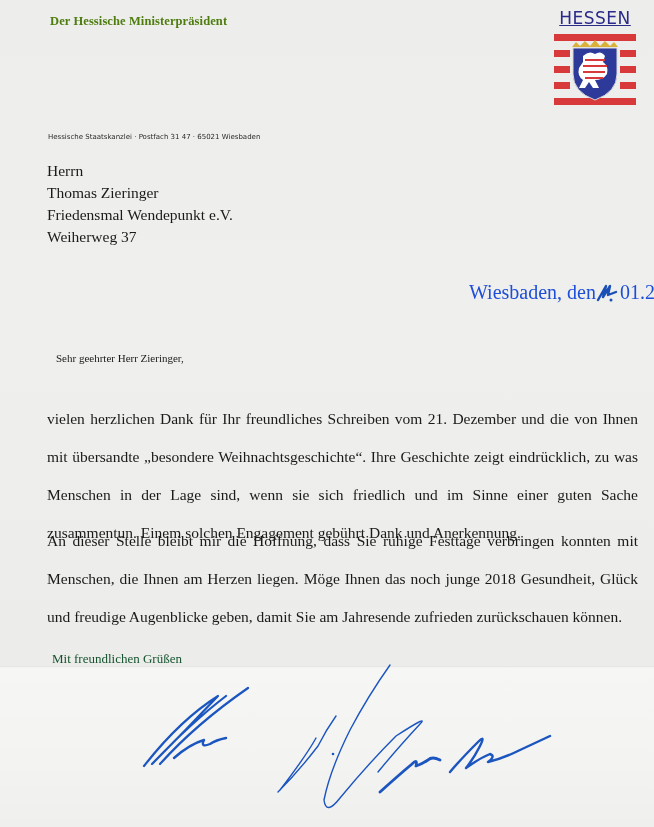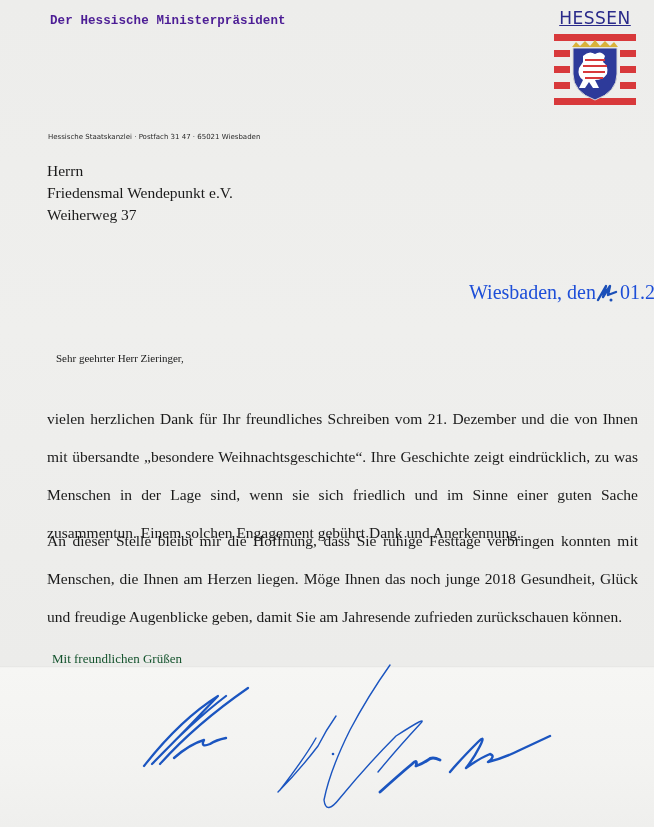--- a/index.html
+++ b/index.html
@@ -17,23 +17,23 @@
     .paper-bottom {
       position: absolute; left: 0; top: 667px; width: 654px; height: 160px;
       background: linear-gradient(180deg, #f6f6f4 0%, #f3f3f1 60%, #efefed 100%);
     }
     .fold-line {
       position: absolute; left: 0; top: 666px; width: 654px; height: 2px;
       background: linear-gradient(180deg, #e2e2e0, #f8f8f6);
     }
     .letterhead-title {
       position: absolute; left: 50px; top: 14px;
-      font-family: Liberation Mono, monospace;
+      font-family: Liberation Serif, serif;
       font-size: 12.5px; font-weight: bold; letter-spacing: 0.1px;
-      color: #4c1d95;
+      color: #4d7c0f;
     }
     .hessen-logo { position: absolute; left: 552px; top: 8px; width: 86px; height: 102px; }
     .hessen-word {
       position: absolute; left: 0; top: 0; width: 86px; text-align: center;
       font-family: "DejaVu Sans", sans-serif; font-size: 17px; letter-spacing: 0.5px;
       color: #2a2a8a;
       text-decoration: underline;
     }
     .sender-line {
       position: absolute; left: 48px; top: 133px;
@@ -78,20 +78,21 @@
     <path d="M21 14 L65 14 L65 40 Q65 58 43 66 Q21 58 21 40 Z" fill="#2d3a9a" stroke="#d9d9d9" stroke-width="1"></path>
     <path d="M31 22 q6 -6 12 -2 q6 -4 10 2 l-2 6 q6 4 4 12 q-4 6 -12 6 l4 8 l-6 0 l-4 -6 l-4 6 l-6 0 l4 -8 q-6 -4 -4 -12 l4 -6 z" fill="#ffffff"></path>
     <path d="M33 26 h20 M31 32 h24 M31 38 h22 M33 44 h18" stroke="#d8393b" stroke-width="2.2"></path>
   </svg>
 </div>
 
 <div class="sender-line">Hessische Staatskanzlei · Postfach 31 47 · 65021 Wiesbaden</div>
 
 <div class="address">
   <div>Herrn</div>
+  <div>Thomas Zieringer</div>
   <div>Friedensmal Wendepunkt e.V.</div>
   <div>Weiherweg 37</div>
 </div>
 
 <div class="date-line">
   <span>Wiesbaden, den</span><span class="hand-day"><svg width="24" height="20" viewBox="0 0 24 20">
         <path d="M2 17 L10 3 L7 14 L14 3 L12 12 L20 9" fill="none" stroke="#1b4fb8" stroke-width="2.4" stroke-linecap="round" stroke-linejoin="round"></path>
         <circle cx="15" cy="17" r="1.5" fill="#1b4fb8"></circle>
       </svg></span><span>01.2011</span>
 </div>

